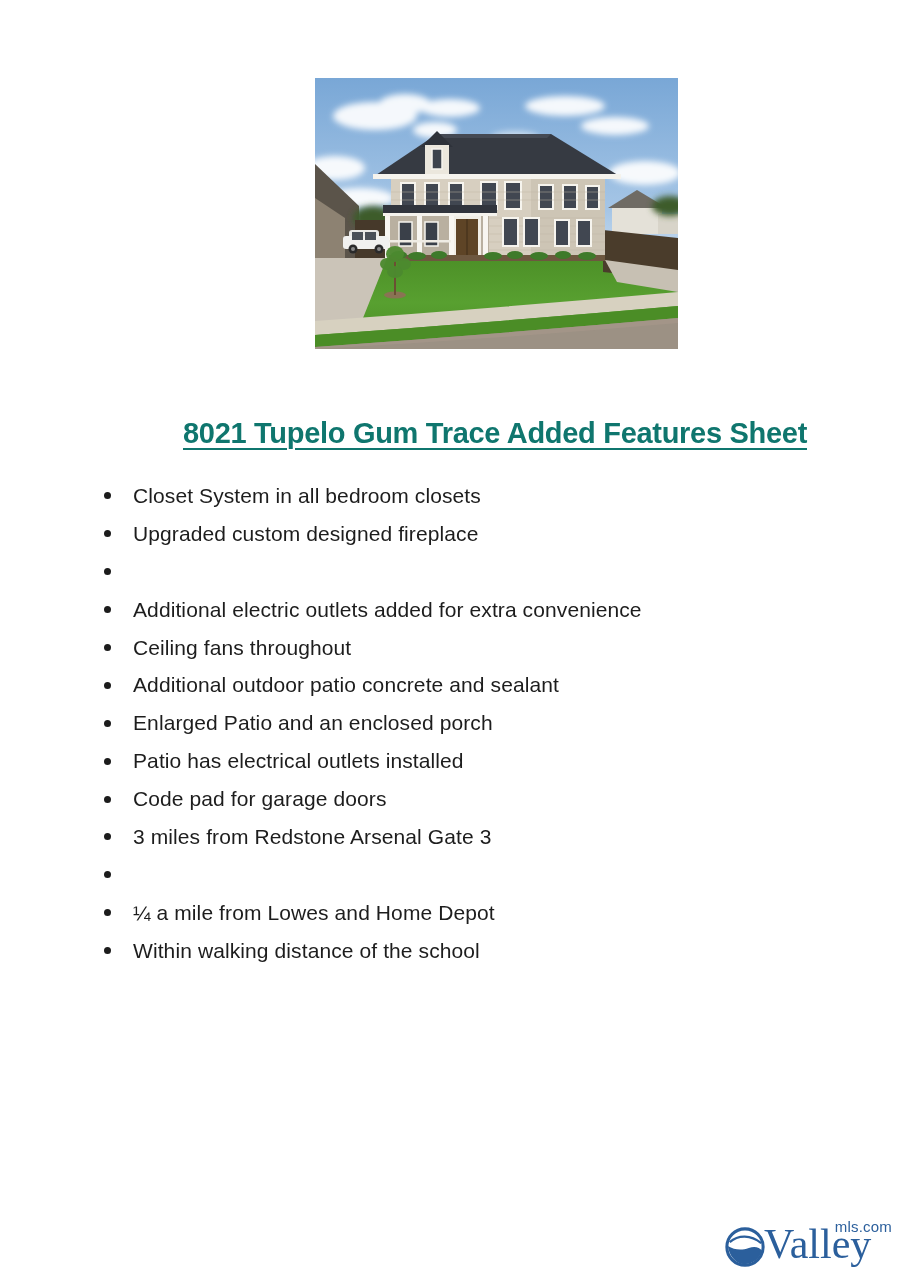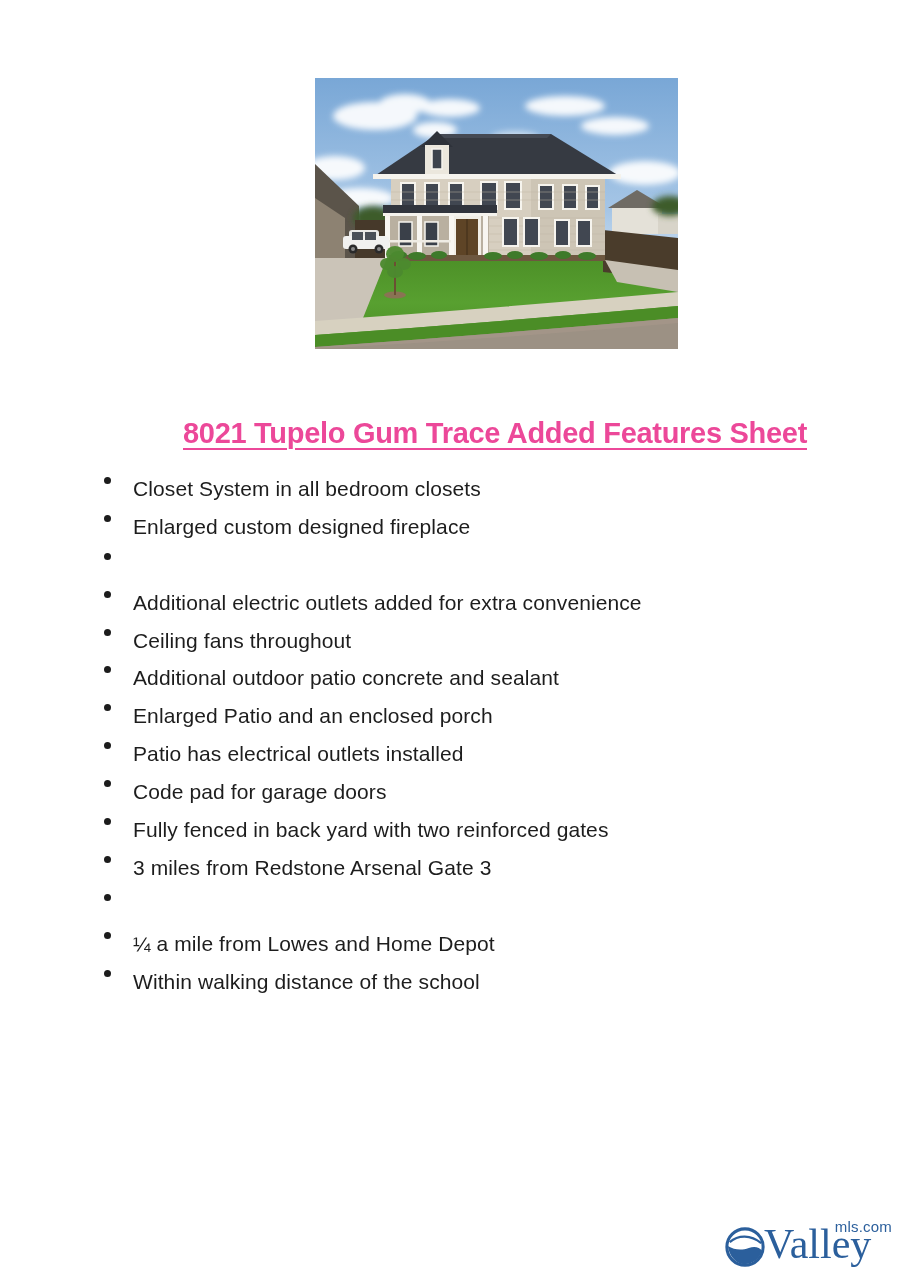--- a/index.html
+++ b/index.html
@@ -17,35 +17,35 @@
     position:absolute; left:315px; top:78px;
     width:363px; height:271px;
     overflow:hidden;
   }
   .photo svg { display:block; width:100%; height:100%; }
 
   
   .title {
     position:absolute; top:417px; left:90px; right:0;
     text-align:center;
-    font-size:29px; font-weight:bold; color:#ec4899;
+    font-size:29px; font-weight:bold; color:#0f766e;
     letter-spacing:-0.3px;
     text-decoration:underline;
     text-decoration-thickness:2px;
     text-underline-offset:5px;
   }
 
   
   .features {
     position:absolute; top:477px; left:104px; right:30px;
     list-style:none;
   }
   .feature {
     height:37.9px;
-    display:flex; align-items:flex-start;
+    display:flex; align-items:center;
   }
   .dot {
     width:7px; height:7px; border-radius:50%;
     background:#1c1c1c; margin-right:22px; flex:none;
   }
   .ftext {
     font-size:21px; color:#1d1d1d; letter-spacing:0.1px;
     white-space:nowrap;
   }
 
@@ -237,21 +237,21 @@
 
   <div class="title">8021 Tupelo Gum Trace Added Features Sheet</div>
 
   <ul class="features">
     <li class="feature">
         <span class="dot"></span>
         <span class="ftext">Closet System in all bedroom closets</span>
       </li>
     <li class="feature">
         <span class="dot"></span>
-        <span class="ftext">Enlarged custom designed fireplace</span>
+        <span class="ftext">Upgraded custom designed fireplace</span>
       </li>
     <li class="feature">
         <span class="dot"></span>
       </li>
     <li class="feature">
         <span class="dot"></span>
         <span class="ftext">Additional electric outlets added for extra convenience</span>
       </li>
     <li class="feature">
         <span class="dot"></span>
@@ -265,24 +265,20 @@
         <span class="dot"></span>
         <span class="ftext">Enlarged Patio and an enclosed porch</span>
       </li>
     <li class="feature">
         <span class="dot"></span>
         <span class="ftext">Patio has electrical outlets installed</span>
       </li>
     <li class="feature">
         <span class="dot"></span>
         <span class="ftext">Code pad for garage doors</span>
-      </li>
-    <li class="feature">
-        <span class="dot"></span>
-        <span class="ftext">Fully fenced in back yard with two reinforced gates</span>
       </li>
     <li class="feature">
         <span class="dot"></span>
         <span class="ftext">3 miles from Redstone Arsenal Gate 3</span>
       </li>
     <li class="feature">
         <span class="dot"></span>
       </li>
     <li class="feature">
         <span class="dot"></span>

